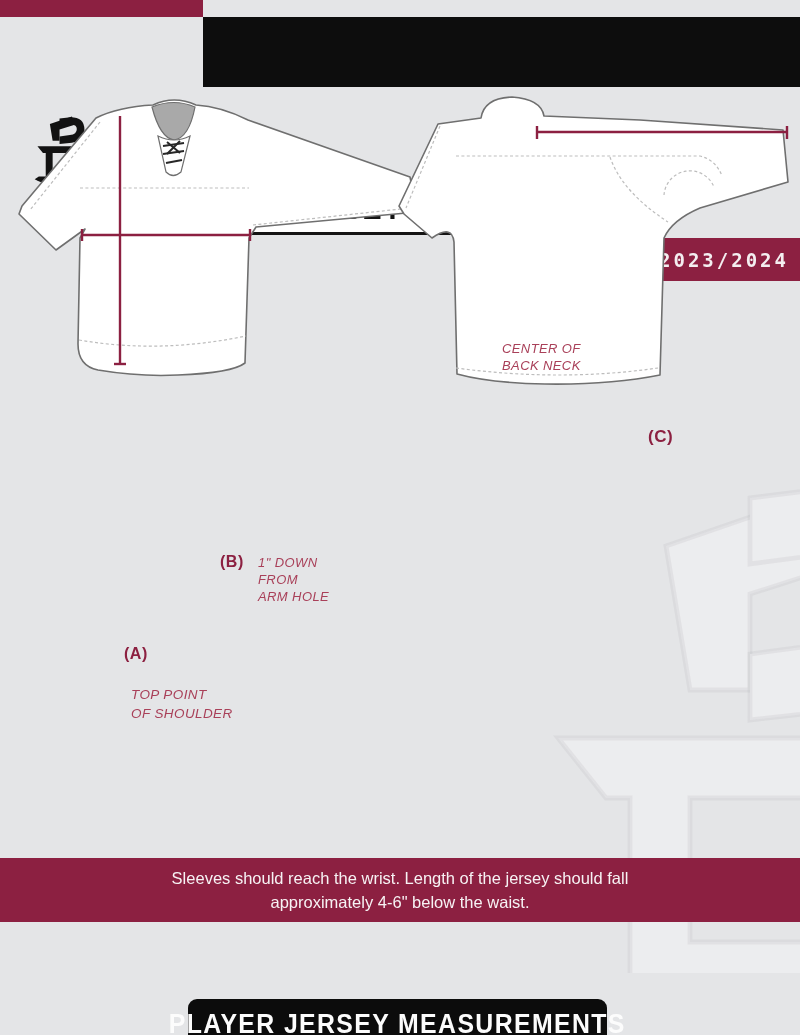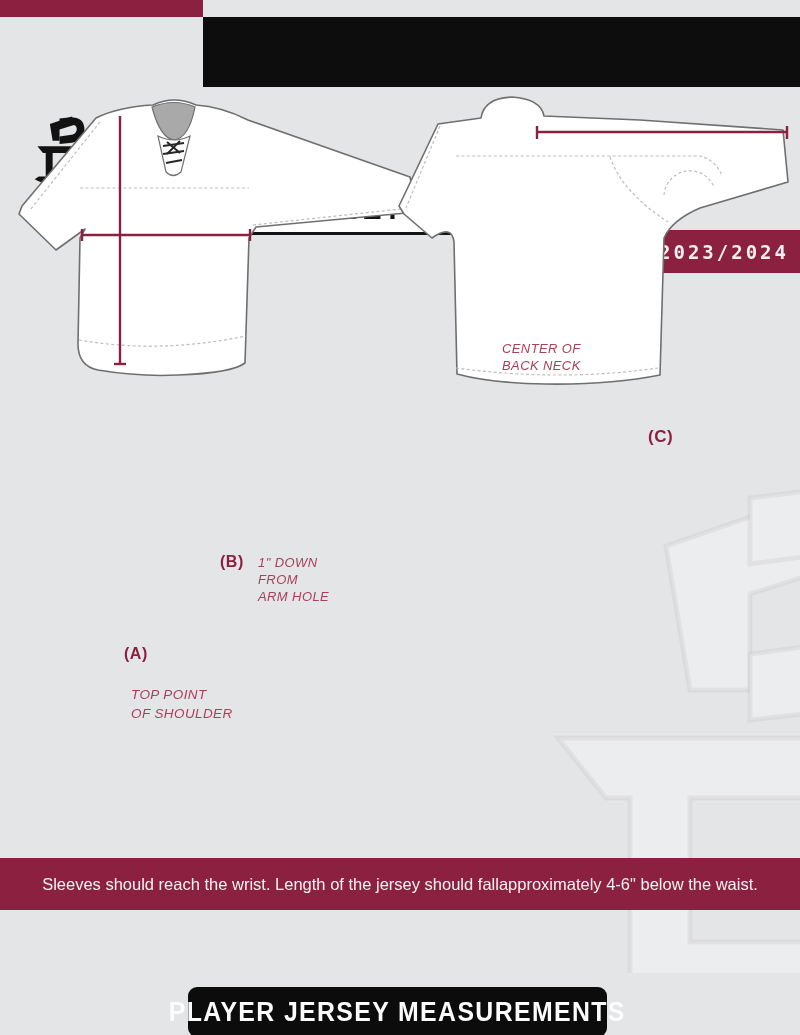--- a/index.html
+++ b/index.html
@@ -13,36 +13,36 @@
   .strip-maroon { position:absolute; left:0; top:0; width:203px; height:17px; background:var(--maroon); }
   .top-black    { position:absolute; left:203px; top:0; width:597px; height:70px; background:#0d0d0d; }
   .logo-top     { position:absolute; left:28px; top:26px; width:70px; height:76px; color:#121212; }
   .title-box {
     position:absolute; left:128px; top:19px; width:520px; height:49px;
     background:#fff; border-left:2px solid #141414; border-bottom:3px solid #141414;
     display:flex; align-items:center; justify-content:center;
   }
   .title-box h1 { font-size:29px; font-weight:900; letter-spacing:1px; color:#131313; white-space:nowrap; }
   .year-box {
-    position:absolute; left:648px; top:14px; width:152px; height:43px; background:var(--maroon);
+    position:absolute; left:648px; top:22px; width:152px; height:43px; background:var(--maroon);
     display:flex; align-items:center; justify-content:center;
     font-family:"DejaVu Sans Mono", monospace; font-weight:bold; font-size:19px;
     letter-spacing:3px; color:#f4eef0;
   }
   
   #jersey-svg { position:absolute; left:0; top:80px; width:800px; height:340px; }
   .jersey { fill:#ffffff; stroke:#6f6f6f; stroke-width:1.6; stroke-linejoin:round; }
   .stitch { fill:none; stroke:#bdbdbd; stroke-width:1.2; stroke-dasharray:3 2.4; }
   .measure { stroke:var(--maroon); stroke-width:2.4; fill:none; }
   .dlabel { position:absolute; color:var(--maroon); font-weight:800; font-size:16px; letter-spacing:.5px; }
   .dnote  { position:absolute; color:#a94059; font-style:italic; font-size:13px; line-height:17px; letter-spacing:.4px; }
   
   .banner {
-    position:absolute; left:0; top:420px; width:800px; height:52px; background:var(--maroon);
-    display:flex; flex-direction:row; align-items:center; justify-content:center;
+    position:absolute; left:0; top:420px; width:800px; height:64px; background:var(--maroon);
+    display:flex; flex-direction:column; align-items:center; justify-content:center;
     color:#f7f2f4; font-size:16.5px;
   }
   .banner div { line-height:24px; white-space:nowrap; }
   
   .pill {
     position:absolute; left:188px; width:419px; height:50px; background:#0c0c0c; border-radius:9px;
     display:flex; align-items:center; justify-content:center;
   }
   .pill span {
     display:inline-block; transform:scaleX(.92); transform-origin:center;

